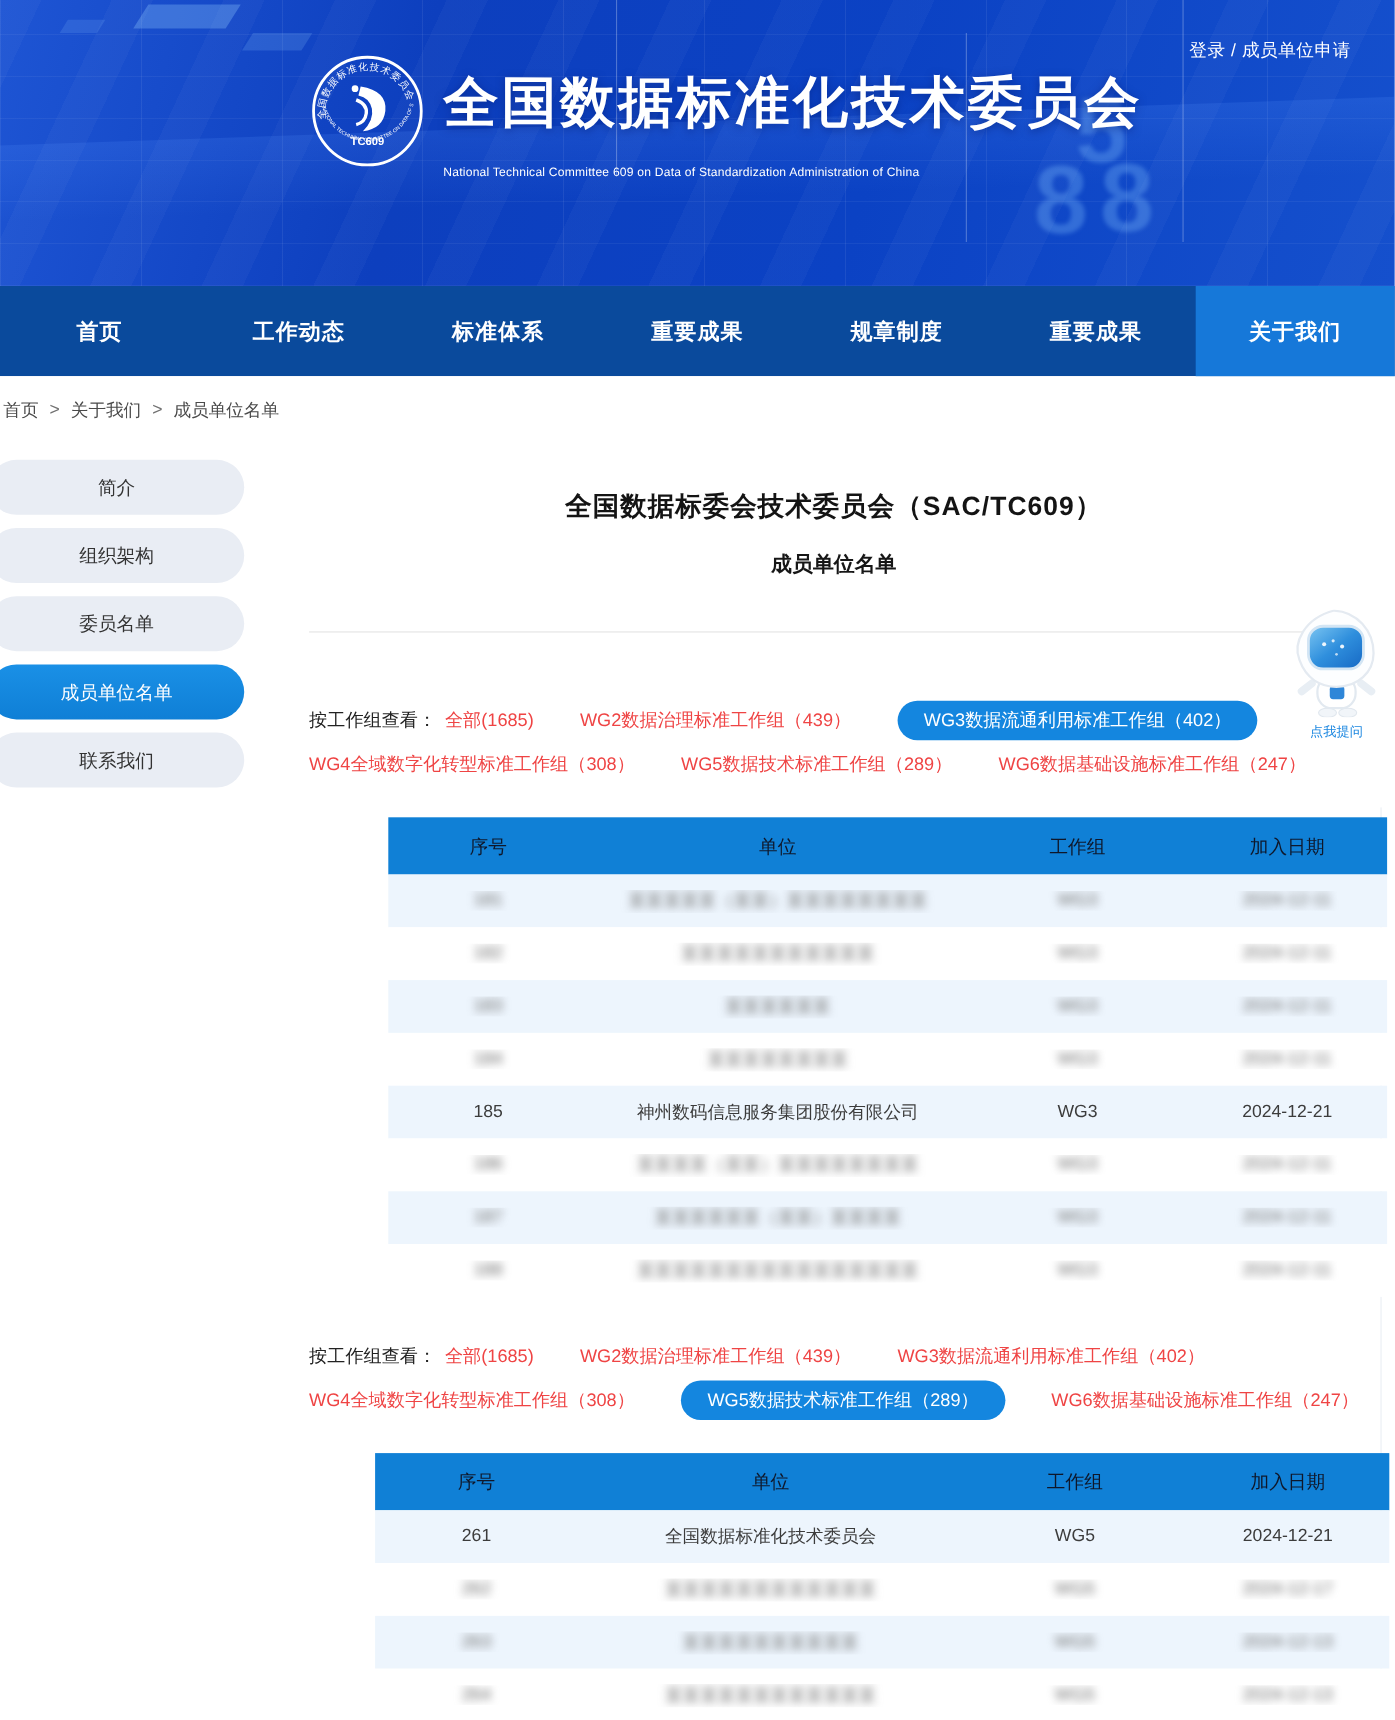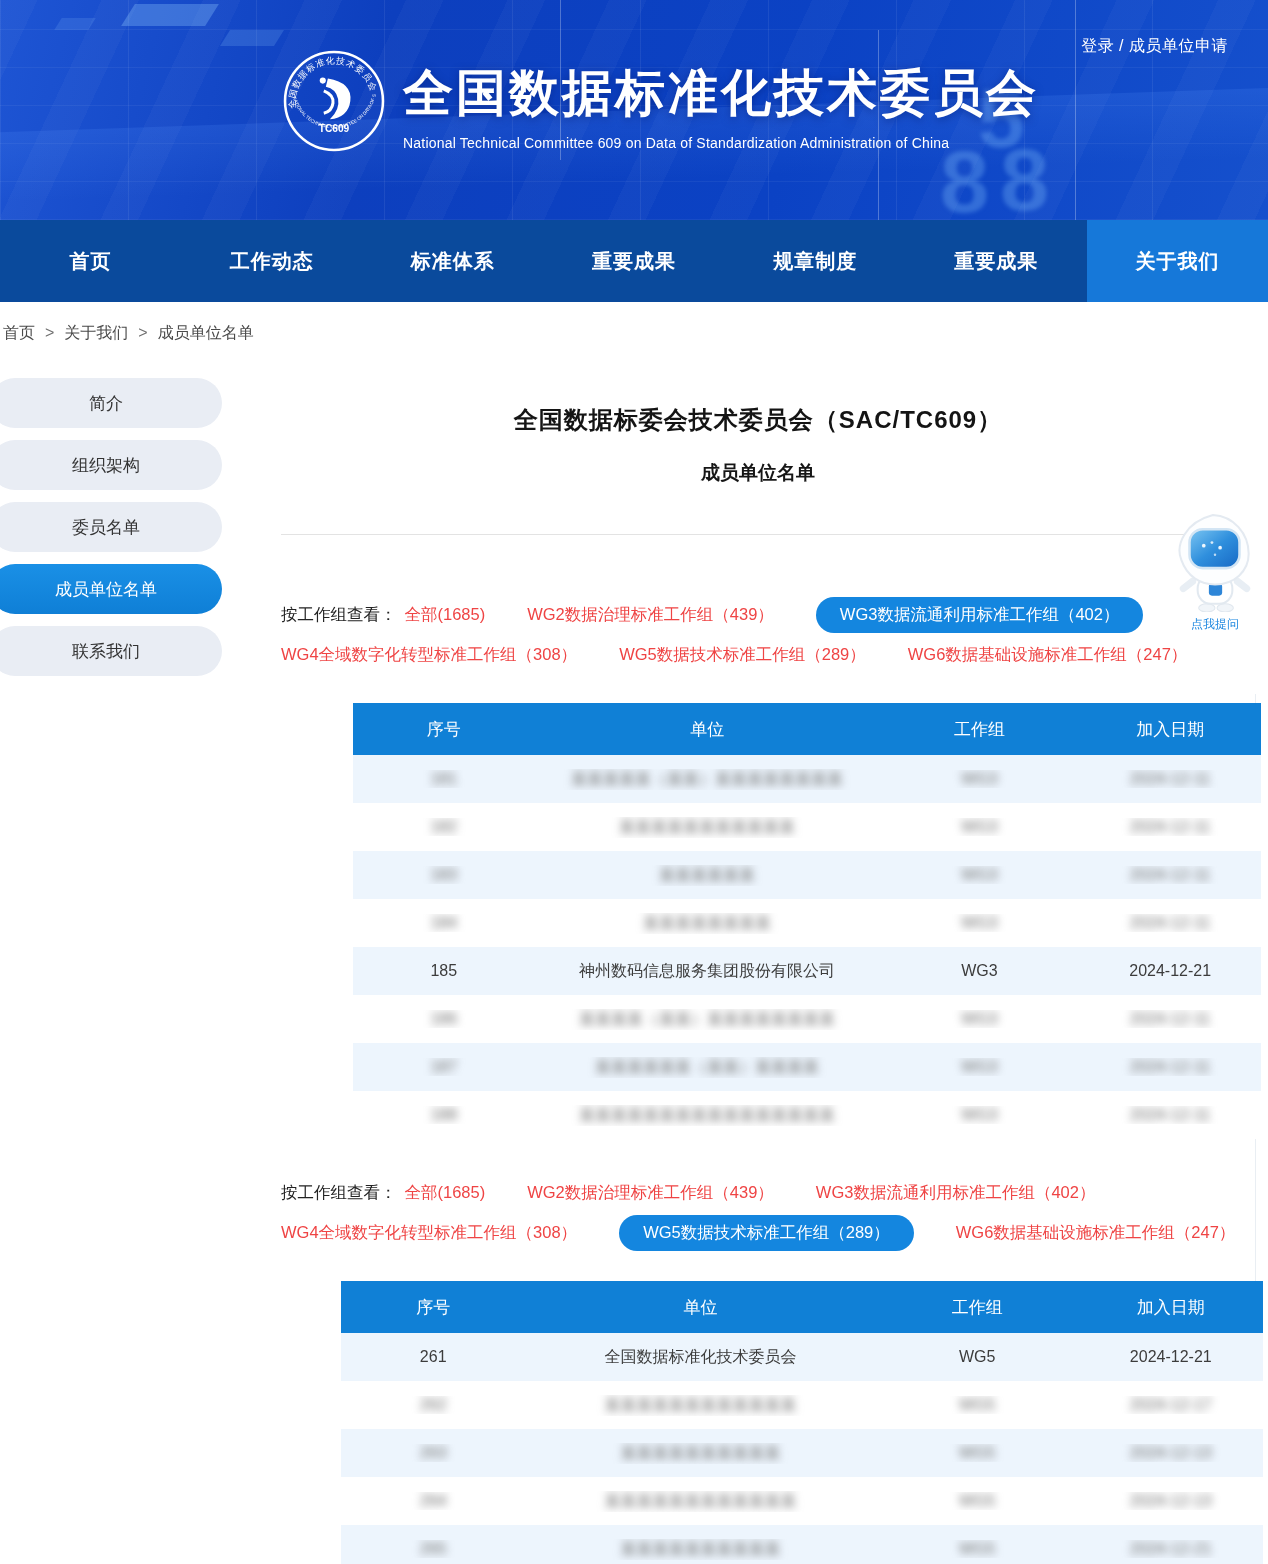--- a/index.html
+++ b/index.html
@@ -1,20 +1,20 @@
 <!DOCTYPE html>
 <html><head>
 <meta charset="utf-8">
 <style>
   * { box-sizing: border-box; margin: 0; padding: 0; }
   html,body { width:1268px; height:1564px; overflow:hidden; background:#fff;
     font-family:"Liberation Sans","DejaVu Sans",sans-serif; }
 
   
-  .banner { position:relative; height:220px; overflow:hidden;
+  .banner { position:relative; height:260px; overflow:hidden;
     background:linear-gradient(104deg,#1e55d4 0%,#0d3fbe 30%,#0b42c4 62%,#1550cd 100%); }
   .banner .grid { position:absolute; inset:0;
     background:
       repeating-linear-gradient(90deg, rgba(255,255,255,.07) 0 1px, transparent 1px 128px),
       repeating-linear-gradient(0deg, rgba(255,255,255,.05) 0 1px, transparent 1px 38px); }
   .banner .diag { position:absolute; inset:0; opacity:.5;
     background:repeating-linear-gradient(115deg, rgba(255,255,255,.06) 0 34px, transparent 34px 92px); }
   .banner .band { position:absolute; left:-60px; top:110px; width:1400px; height:70px;
     background:linear-gradient(180deg, rgba(90,150,255,.16), rgba(90,150,255,0)); transform:skewY(-2deg); }
   .sq { position:absolute; background:rgba(150,205,255,.30); transform:skewX(-32deg); }
@@ -23,21 +23,21 @@
   .sq.c { left:58px;  top:18px; width:34px; height:12px; opacity:.5; }
   .vline { position:absolute; width:1px; background:rgba(255,255,255,.28); }
   .digit { position:absolute; font-weight:bold; color:rgba(135,200,255,.30);
     filter:blur(2px); line-height:1; user-select:none; }
   .login { position:absolute; top:36px; right:40px; color:#fff; font-size:16px;
     letter-spacing:.5px; cursor:pointer; z-index:5; }
   .brand { position:absolute; left:283px; top:50px; display:flex; gap:18px; z-index:4; }
   .brand-text { padding-top:10px; }
   .brand-title { font-size:50px; font-weight:bold; color:#fff; letter-spacing:3px;
     text-shadow:0 2px 8px rgba(0,25,110,.5); white-space:nowrap; }
-  .brand-sub { font-size:14px; color:#fff; margin-top:8px; letter-spacing:.2px; white-space:nowrap; }
+  .brand-sub { font-size:11px; color:#fff; margin-top:24px; letter-spacing:.2px; white-space:nowrap; }
 
   
   .mainnav { height:82px; background:#0a4a9c; display:flex; }
   .nav-item { flex:1; display:flex; align-items:center; justify-content:center;
     color:#fff; font-size:20px; font-weight:bold; cursor:pointer; letter-spacing:1px; }
   .nav-item.active { background:#1678d9; }
 
   
   .breadcrumb { height:62px; display:flex; align-items:center; gap:10px;
     padding-left:3px; font-size:16px; color:#4a4a4a; background:#fff; }
@@ -70,21 +70,21 @@
   .section.s2 { margin-top:36px; }
   .filter-line { display:flex; align-items:center; gap:42px; min-height:36px; }
   .filter-line.l2 { margin-top:4px; }
   .filter-label { color:#222; font-size:16.5px; margin-right:-34px; white-space:nowrap; }
   .filter-opt { font-size:16.5px; color:#ef4444; cursor:pointer; white-space:nowrap; }
   .filter-opt.active { background:#1486df; color:#fff; padding:7px 24px; border-radius:20px; }
 
   .member-table { margin-top:30px; margin-left:72px; width:908px; }
   .section.s2 .member-table { margin-left:60px; width:922px; }
   .t-header { display:flex; height:52px; align-items:center; background:#1080d6;
-    color:#ffffff; font-size:17px;justify-content:flex-end; }
+    color:#0f172a; font-size:17px; }
   .t-row { display:flex; height:48px; align-items:center; background:#fff;
     font-size:16px; color:#3c3c3c; }
   .t-row.stripe { background:#edf5fd; }
   .t-row.blurred .cell-text { filter:blur(4px); color:#6a6a6a; }
   .cell { display:flex; align-items:center; justify-content:center; text-align:center;
     overflow:hidden; white-space:nowrap; }
   .col-no { width:20%; } .col-unit { width:38%; } .col-group { width:22%; } .col-date { width:20%; }
 </style>
 </head>
 <body>

